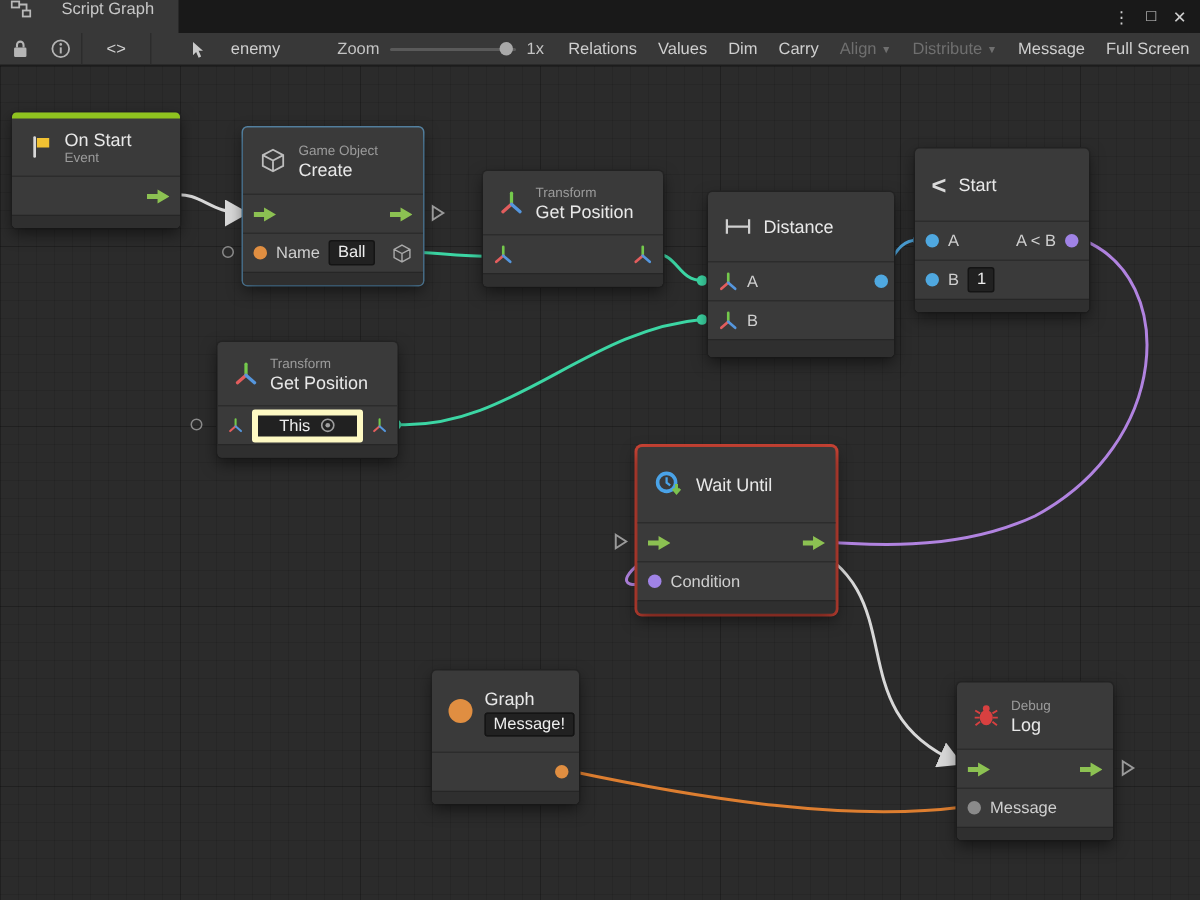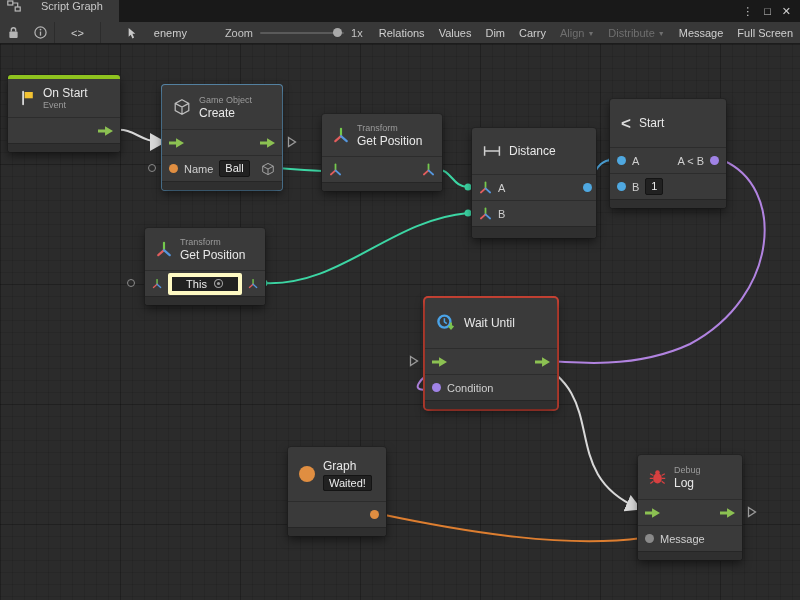--- a/index.html
+++ b/index.html
@@ -391,21 +391,21 @@
       <span class="plabel">Condition</span>
     </div>
     <div class="nftr"></div>
   </div>
 
   <div class="node" style="left:288px;top:403px;width:98px">
     <div class="nhdr" style="height:54px;align-items:center">
       <span class="dot orange" style="width:16px;height:16px"></span>
       <div>
         <div class="nttl" style="margin-bottom:4px">Graph</div>
-        <span class="vbox">Waited!</span>
+        <span class="vbox">Message!</span>
       </div>
     </div>
     <div class="nrow endr">
       <span class="dot orange"></span>
     </div>
     <div class="nftr"></div>
   </div>
 
   <div class="node" style="left:638px;top:411px;width:104px">
     <div class="nhdr" style="height:44px">

